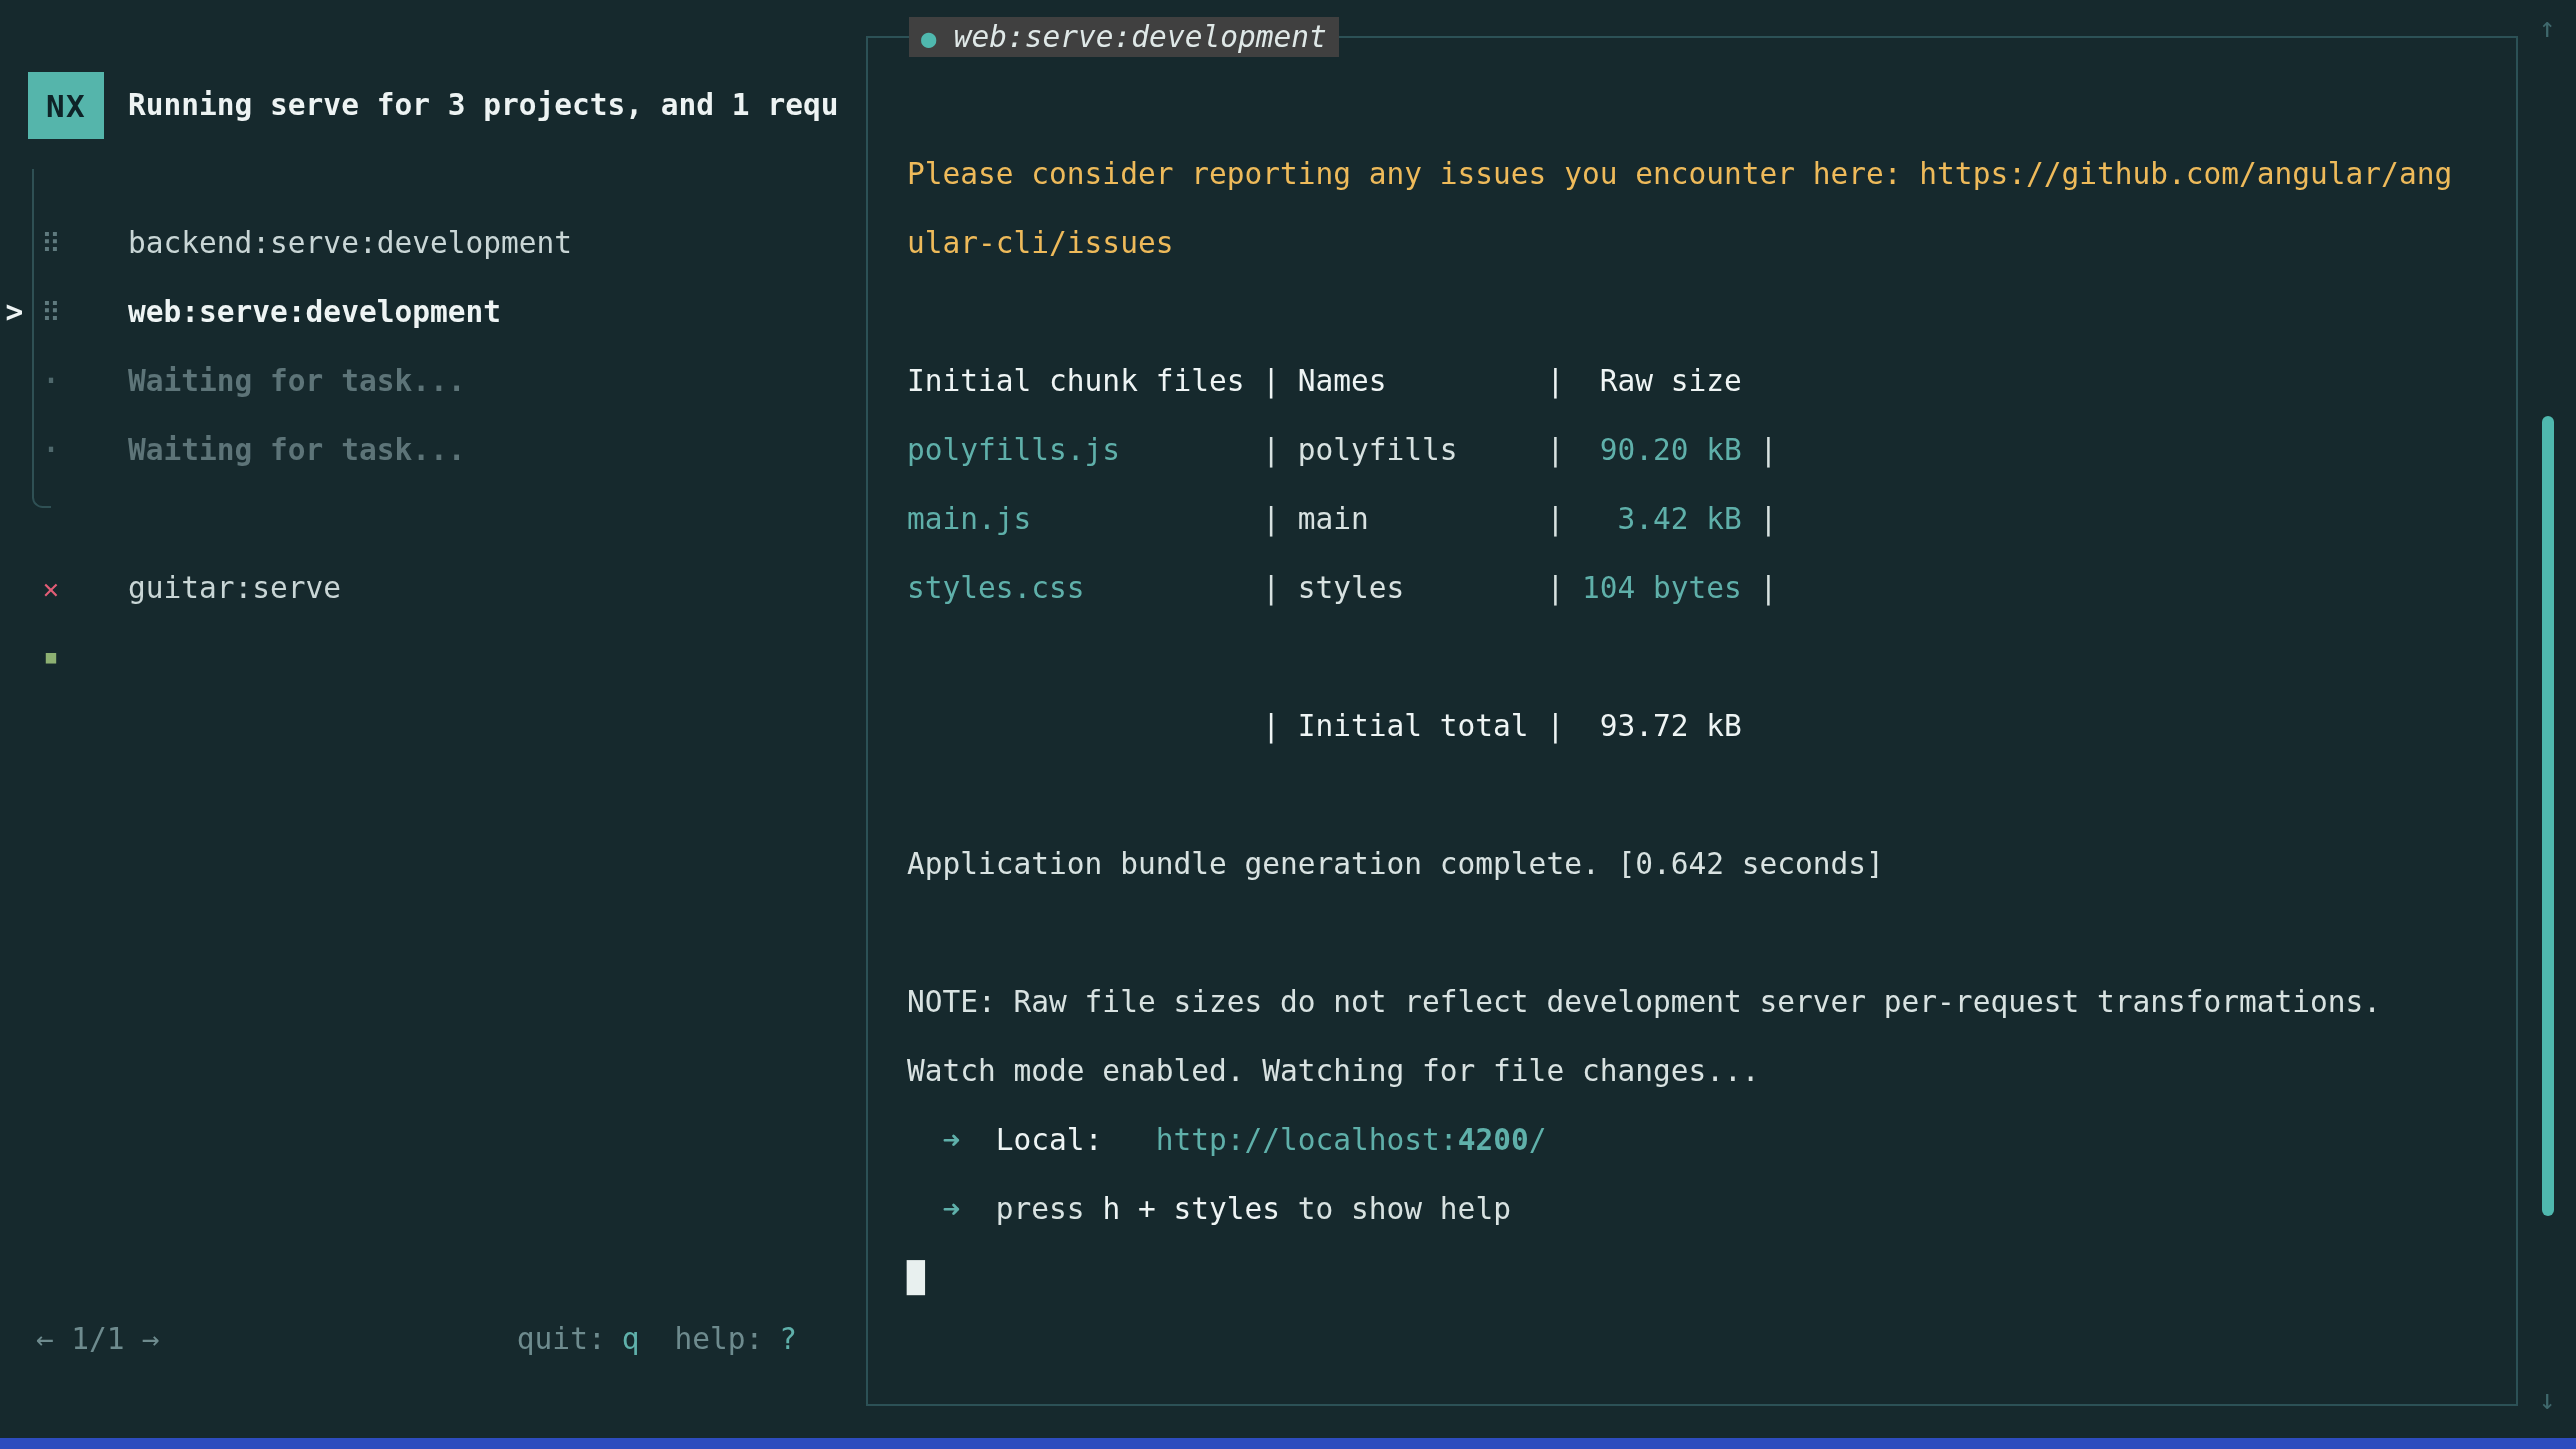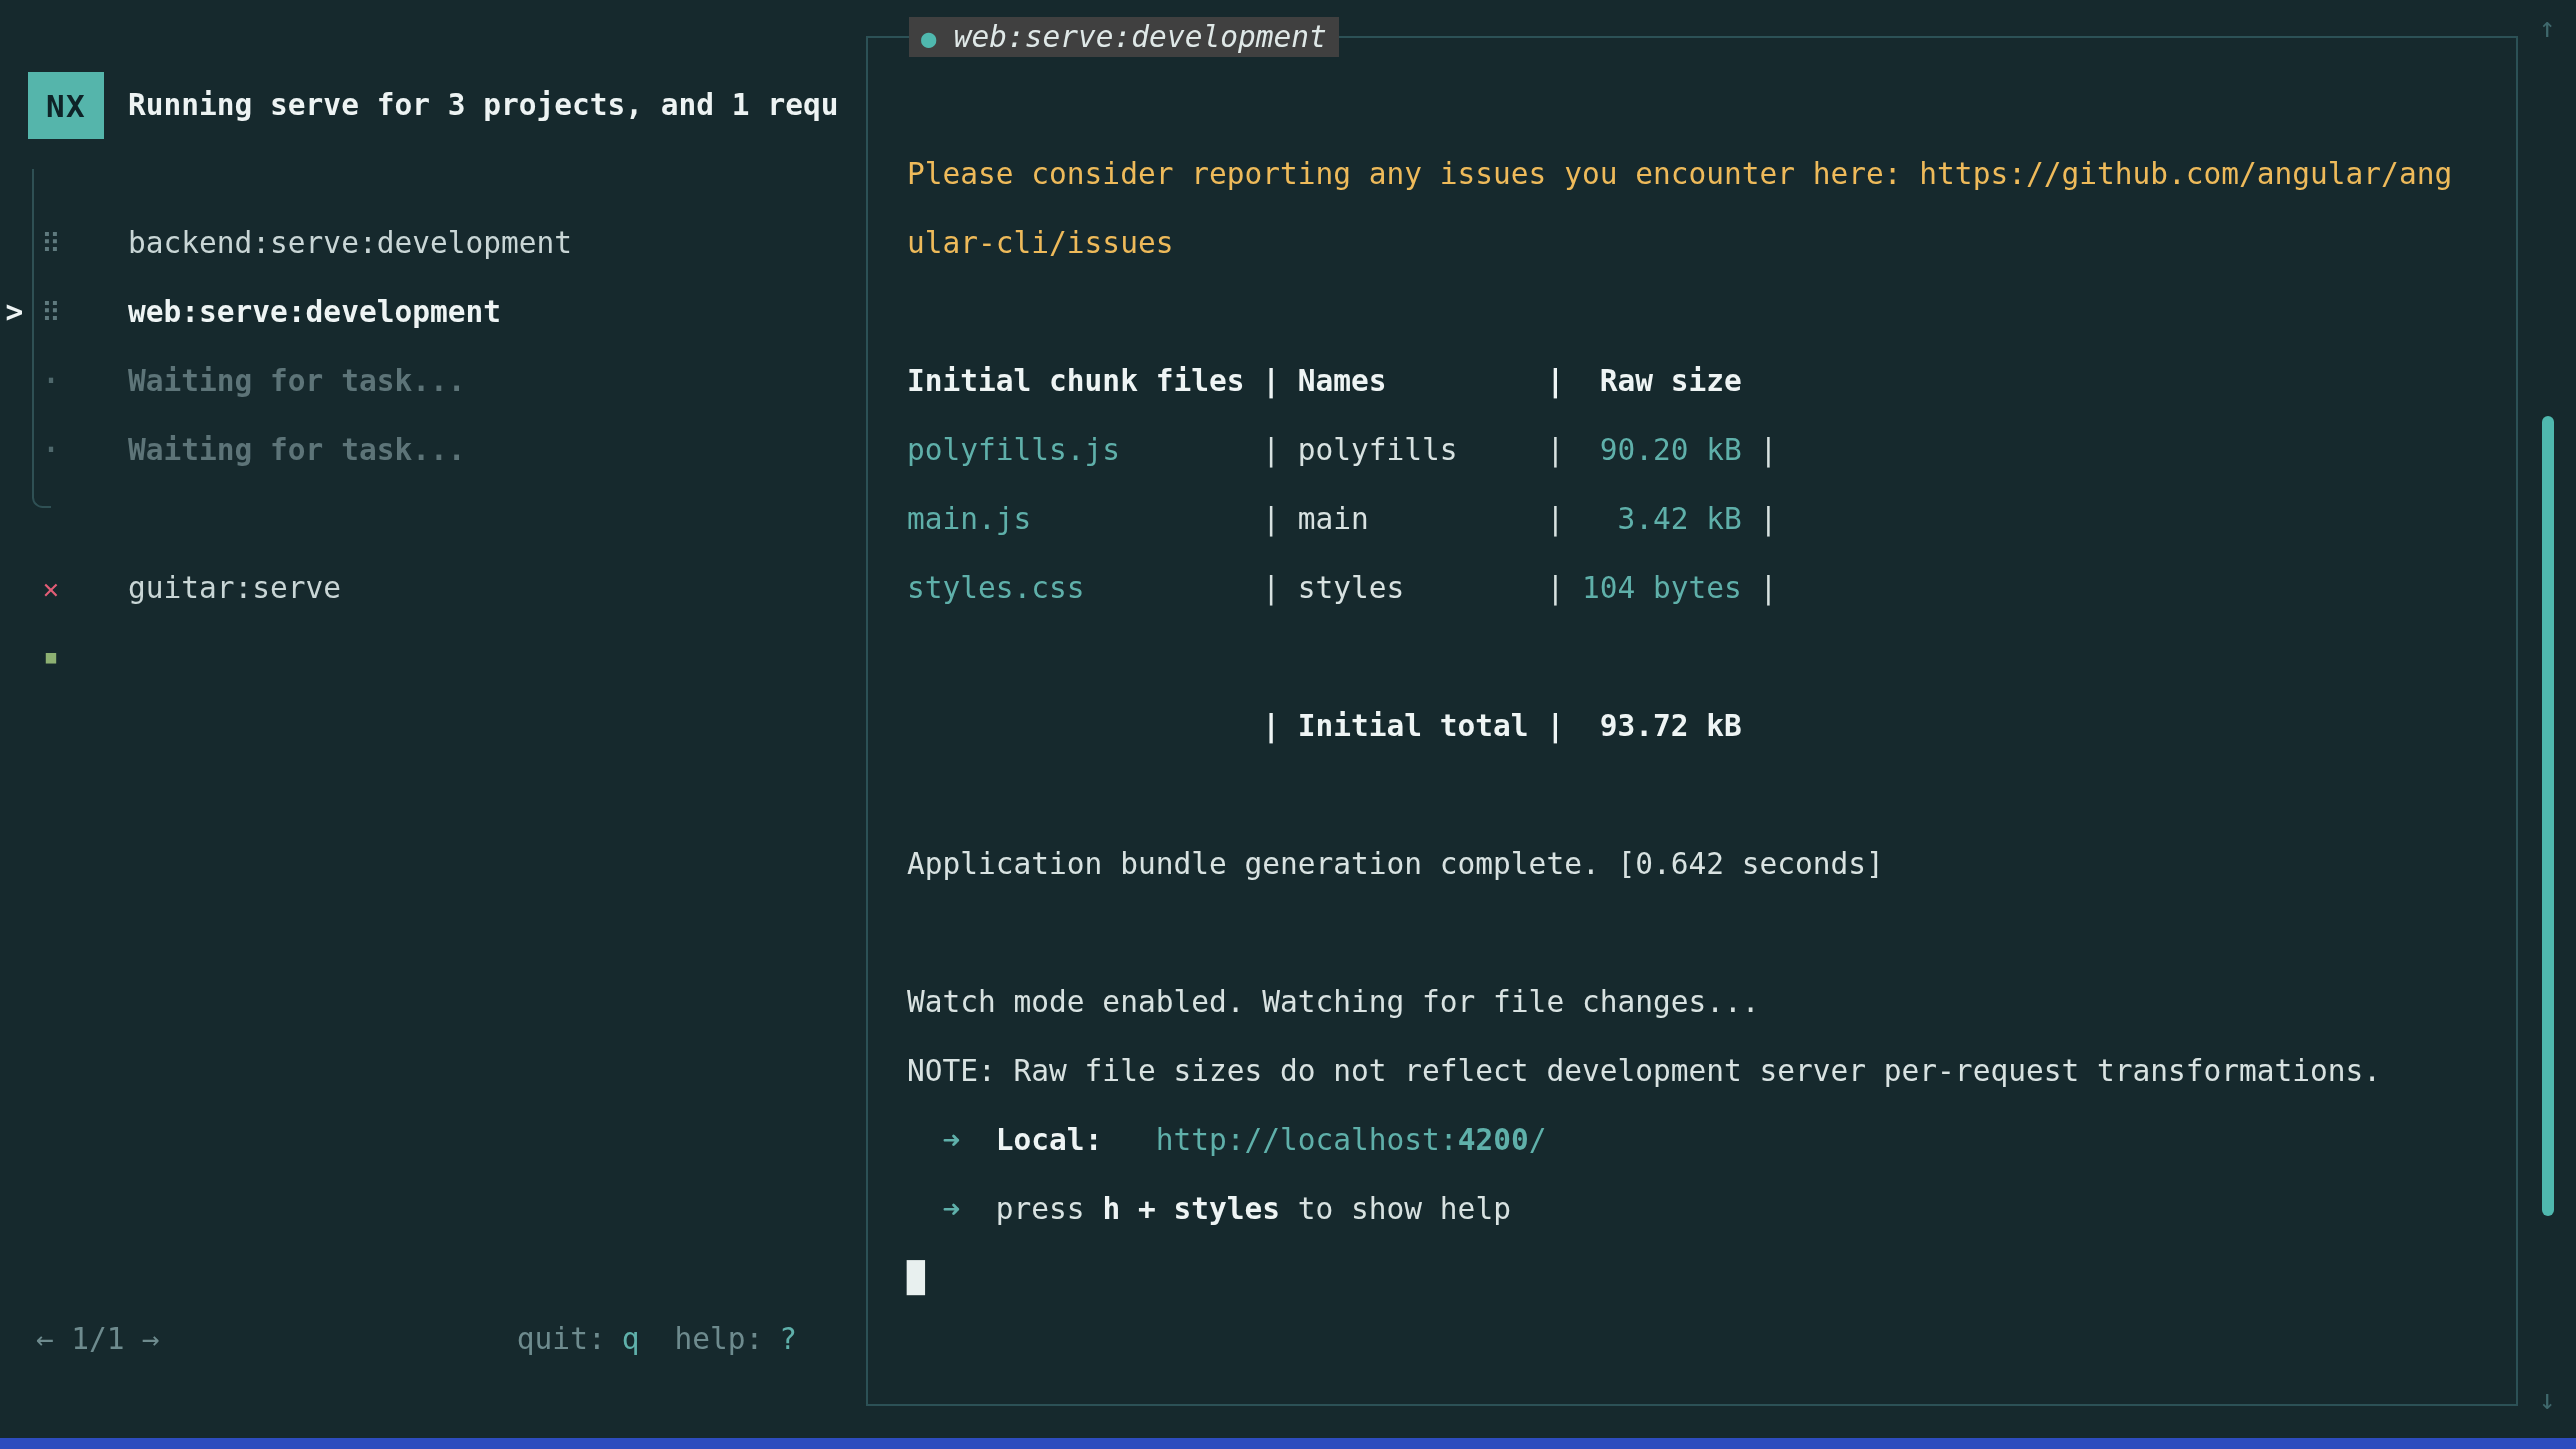--- a/index.html
+++ b/index.html
@@ -73,21 +73,21 @@
     background: #404040; padding: 0 12px; font-size: 29.5px; white-space: nowrap; font-style: italic;
   }
   .panel-title .bullet { color: #4fb8ae; margin-right: 17.4px; font-size: 25.5px; }
   .panel-title .ptext { color: #dfe8e7; }
   .term-out {
     position: absolute; left: 0; top: 0; right: 0; bottom: 0;
     padding: 102px 20px 0 39px; overflow: hidden;
   }
   .term-line { height: 69px; line-height: 69px; font-size: 29.5px; white-space: pre; }
   .seg-fg       { color: #d8e2e1; }
-  .seg-boldfg   { color: #eef4f4; font-weight: bold; }
+  .seg-boldfg   { color: #eef4f4; font-weight: normal; }
   .seg-yellow   { color: #eeba5a; }
   .seg-teal     { color: #5fb0aa; }
   .seg-tealbold { color: #5fb0aa; font-weight: bold; }
   .seg-cursor   { color: #e8f0ef; }
 
   
   .scroll-up, .scroll-down {
     position: absolute; left: 2526px; width: 43px; text-align: center;
     font-size: 28px; color: #3f686c;
   }
@@ -161,22 +161,22 @@
         <div class="term-line"></div>
         <div class="term-line"><span class="seg-boldfg">Initial chunk files | Names         |  Raw size</span></div>
         <div class="term-line"><span class="seg-teal">polyfills.js</span><span class="seg-fg">        | polyfills     |  </span><span class="seg-teal">90.20 kB</span><span class="seg-fg"> |</span></div>
         <div class="term-line"><span class="seg-teal">main.js</span><span class="seg-fg">             | main          |   </span><span class="seg-teal">3.42 kB</span><span class="seg-fg"> |</span></div>
         <div class="term-line"><span class="seg-teal">styles.css</span><span class="seg-fg">          | styles        | </span><span class="seg-teal">104 bytes</span><span class="seg-fg"> |</span></div>
         <div class="term-line"></div>
         <div class="term-line"><span class="seg-boldfg">                    | Initial total |  93.72 kB</span></div>
         <div class="term-line"></div>
         <div class="term-line"><span class="seg-fg">Application bundle generation complete. [0.642 seconds]</span></div>
         <div class="term-line"></div>
+        <div class="term-line"><span class="seg-fg">NOTE: Raw file sizes do not reflect development server per-request transformations.</span></div>
         <div class="term-line"><span class="seg-fg">Watch mode enabled. Watching for file changes...</span></div>
-        <div class="term-line"><span class="seg-fg">NOTE: Raw file sizes do not reflect development server per-request transformations.</span></div>
         <div class="term-line"><span class="seg-fg">  </span><span class="seg-teal">➜</span><span class="seg-fg">  </span><span class="seg-boldfg">Local:</span><span class="seg-fg">   </span><span class="seg-teal">http://localhost:</span><span class="seg-tealbold">4200</span><span class="seg-teal">/</span></div>
         <div class="term-line"><span class="seg-fg">  </span><span class="seg-teal">➜</span><span class="seg-fg">  </span><span class="seg-fg">press </span><span class="seg-boldfg">h + styles</span><span class="seg-fg"> to show help</span></div>
         <div class="term-line"><span class="seg-cursor">█</span></div>
       </div>
   </div>
 
   <div class="scroll-up">↑</div>
   <div class="scroll-thumb"></div>
   <div class="scroll-down">↓</div>
 

